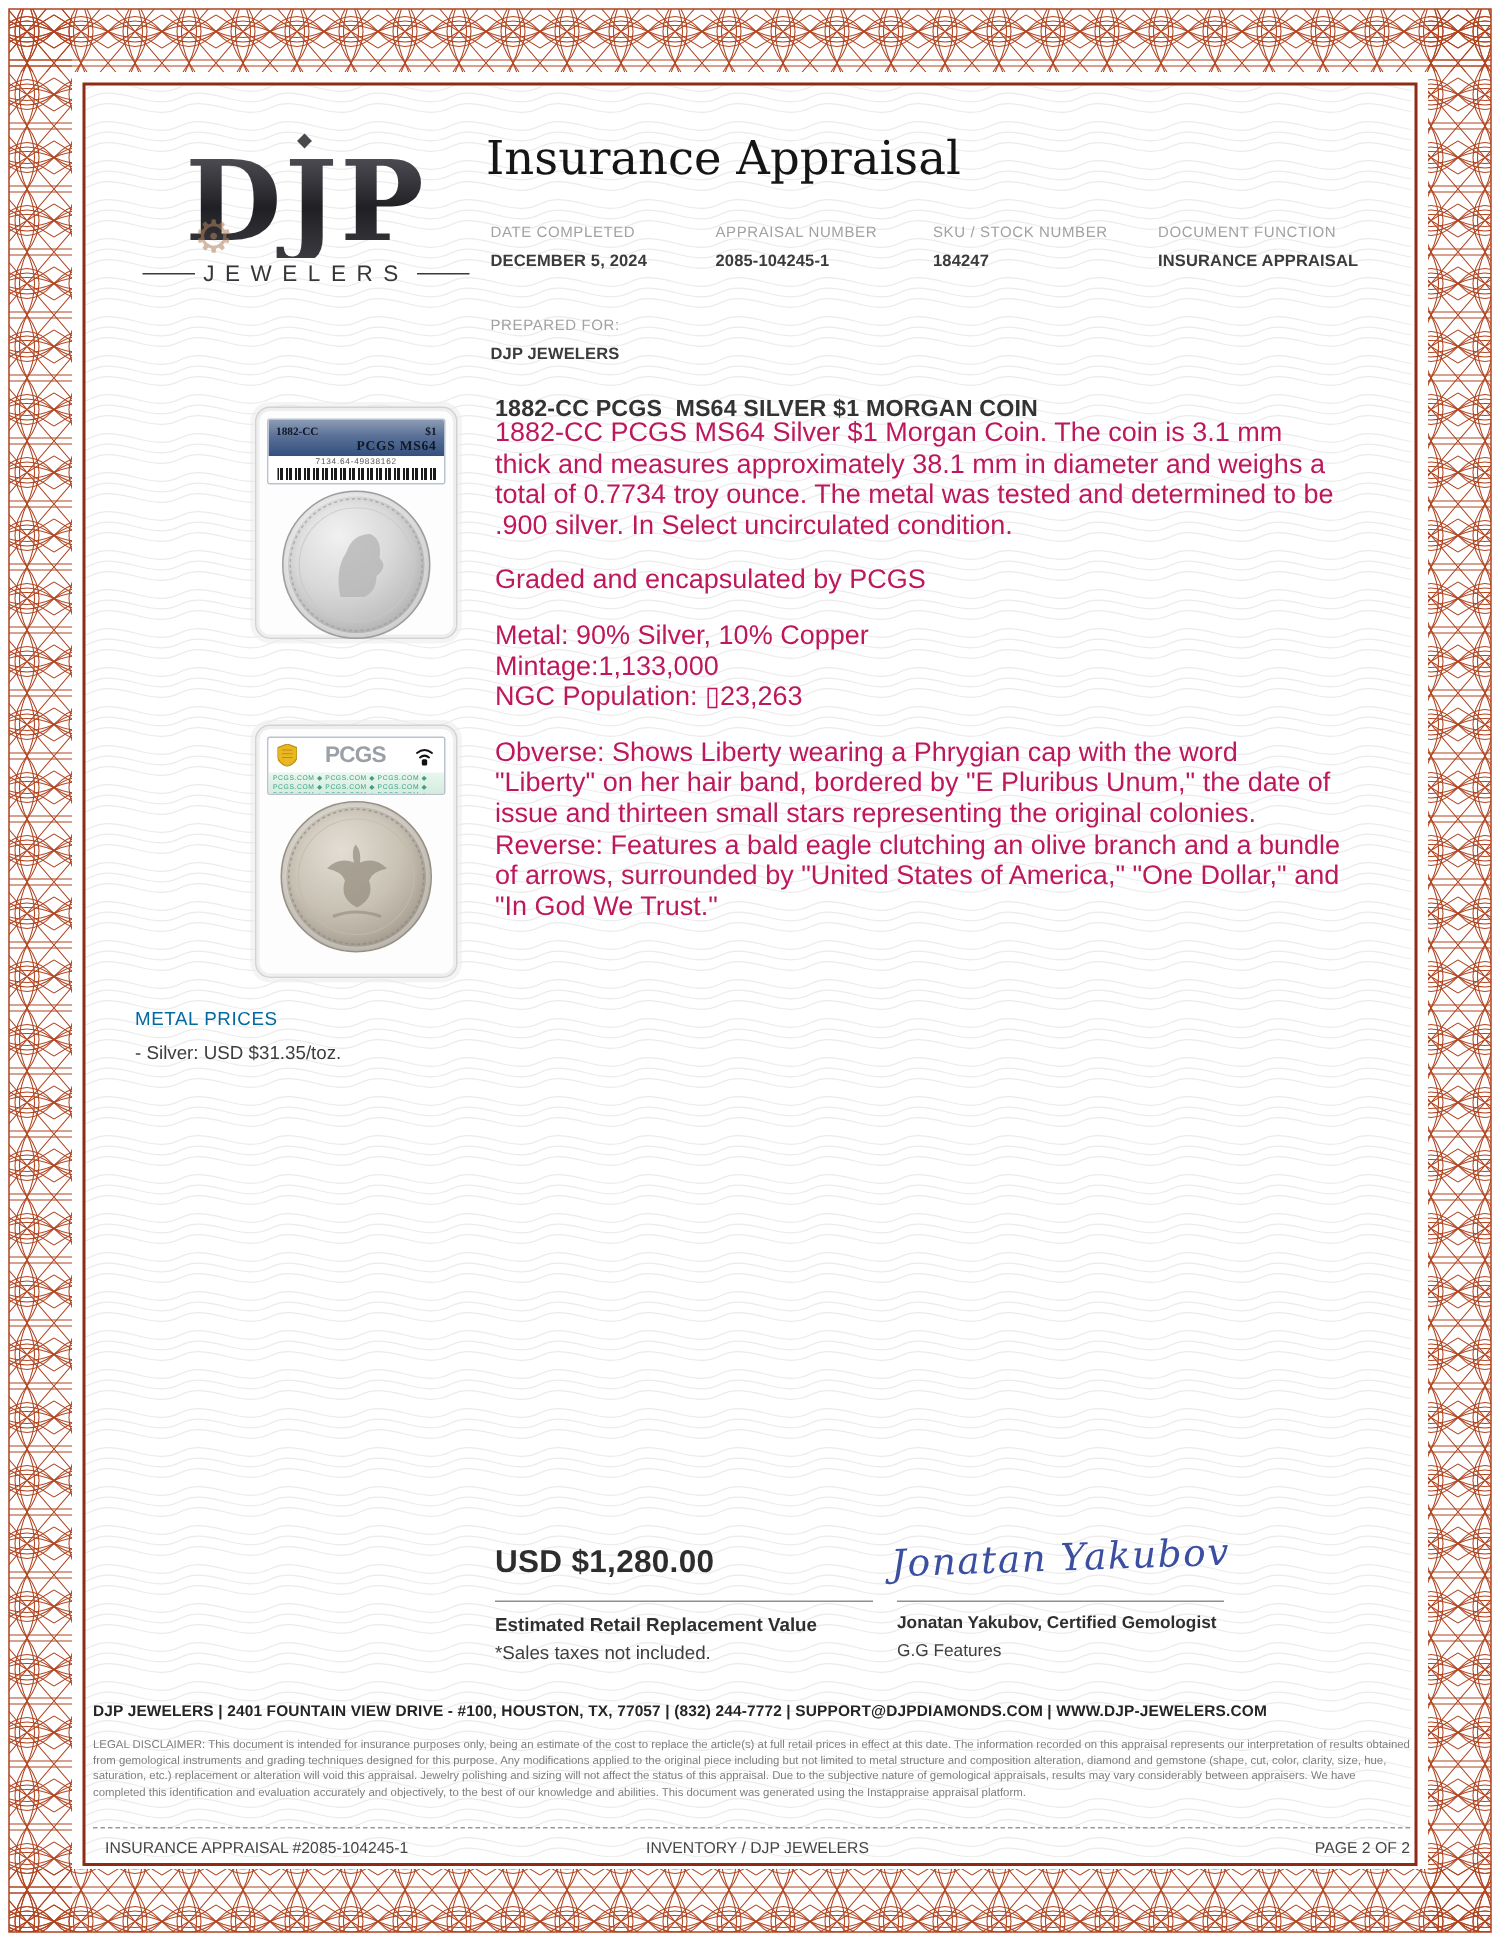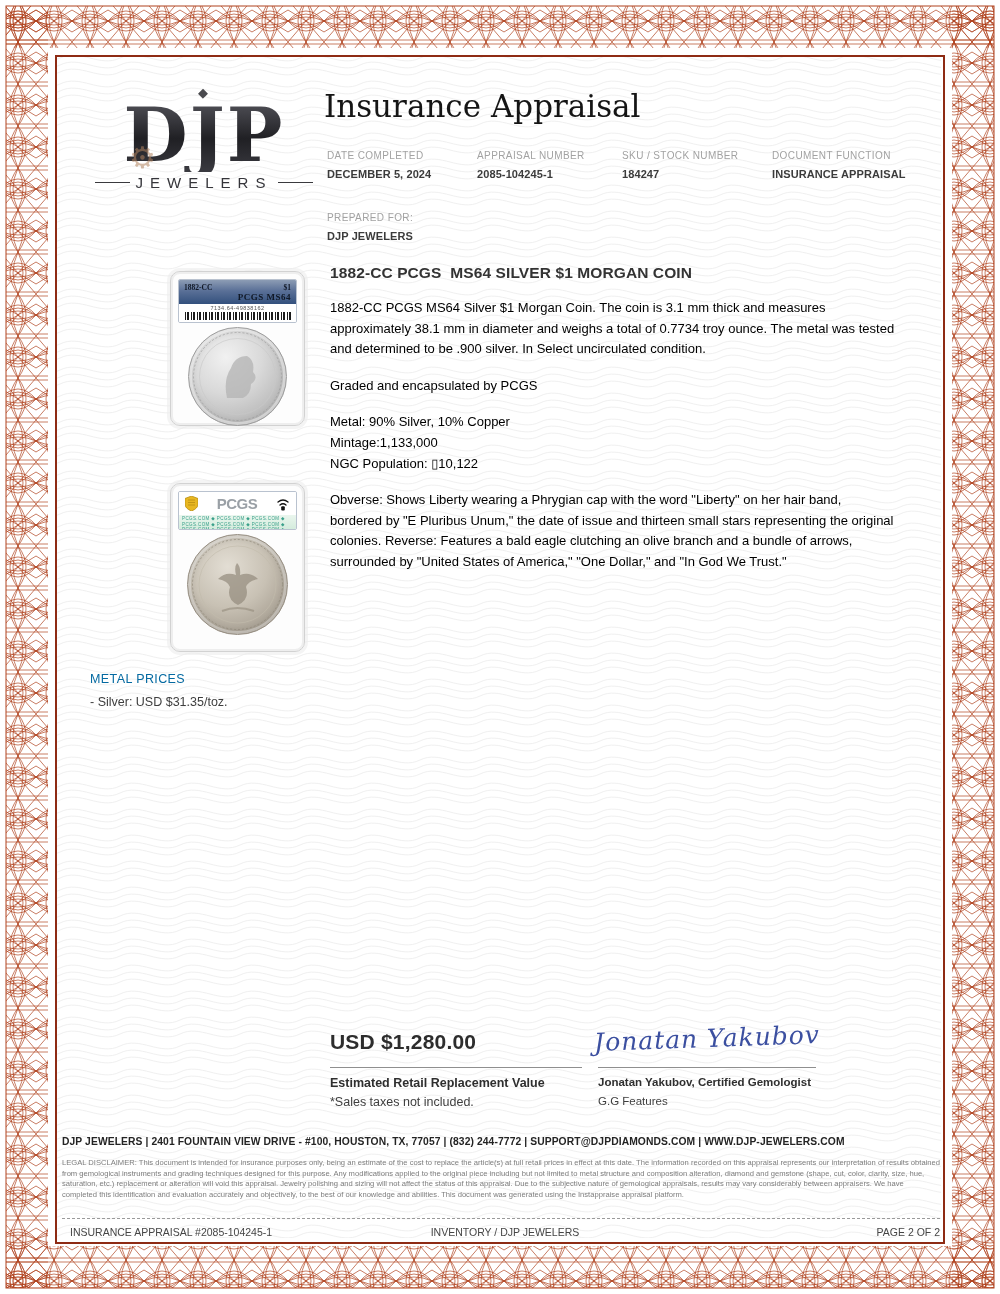--- a/index.html
+++ b/index.html
@@ -60,21 +60,21 @@
   .coin svg{position:absolute;left:0;top:0;}
   .lbl-white{display:flex;align-items:center;justify-content:space-between;background:#fff;padding:3px 6px;}
   .pcgs-word{font-size:15px;font-weight:bold;color:#9aa0a6;letter-spacing:-.5px;
              font-family:"Liberation Sans",sans-serif;}
   .strip{background:linear-gradient(180deg,#eaf6ee,#d4ecdd);color:#3aa08a;font-size:4.5px;
          line-height:5.5px;letter-spacing:.4px;padding:1px 3px;height:12px;overflow:hidden;}
 
   
   .item-title{left:330px;top:264px;width:575px;font-size:15.5px;font-weight:bold;color:#333;
               white-space:pre-wrap;letter-spacing:.1px;}
-  .bodytext{left:330px;top:298px;width:566px;font-size:13px;line-height:20.6px;color:#000000;}
+  .bodytext{left:330px;top:278px;width:566px;font-size:18px;line-height:20.6px;color:#be185d;}
   .bodytext p{margin:0 0 16px 0;}
   .metal{left:90px;top:672px;}
   .metal .h{font-size:12.5px;font-weight:normal;color:#0369a1;letter-spacing:.4px;}
   .metal .l{font-size:12.5px;color:#3e3e3e;margin-top:9px;}
 
   
   .amount{left:330px;top:1030px;font-size:21px;font-weight:bold;color:#2d2d2d;letter-spacing:.2px;}
   .rule-l{left:330px;top:1067px;width:252px;border-top:1.5px solid #8f8f8f;}
   .rule-r{left:598px;top:1067px;width:218px;border-top:1.5px solid #8f8f8f;}
   .est{left:330px;top:1076px;font-size:12.5px;font-weight:bold;color:#2f2f2f;}
@@ -217,21 +217,21 @@
 
     <div class="abs item-title">1882-CC PCGS  MS64 SILVER $1 MORGAN COIN</div>
 
     <div class="abs bodytext">
       <p>1882-CC PCGS MS64 Silver $1 Morgan Coin. The coin is 3.1 mm thick and measures approximately 38.1 mm in diameter and weighs a total of 0.7734 troy ounce. The metal was tested and determined to be .900 silver. In Select uncirculated condition.</p>
       <p>Graded and encapsulated by PCGS</p>
       <p class="specs" style="margin-bottom:14px;">
         </p>
         <div>Metal: 90% Silver, 10% Copper</div>
         <div>Mintage:1,133,000</div>
-        <div>NGC Population: ▯10,122</div>
+        <div>NGC Population: ▯23,263</div>
       <p></p>
       <p>Obverse: Shows Liberty wearing a Phrygian cap with the word "Liberty" on her hair band, bordered by "E Pluribus Unum," the date of issue and thirteen small stars representing the original colonies. Reverse: Features a bald eagle clutching an olive branch and a bundle of arrows, surrounded by "United States of America," "One Dollar," and "In God We Trust."</p>
     </div>
 
     <div class="abs metal">
       <div class="h">METAL PRICES</div>
       <div class="l">- Silver: USD $31.35/toz.</div>
     </div>
 
     <div class="abs amount">USD $1,280.00</div>

